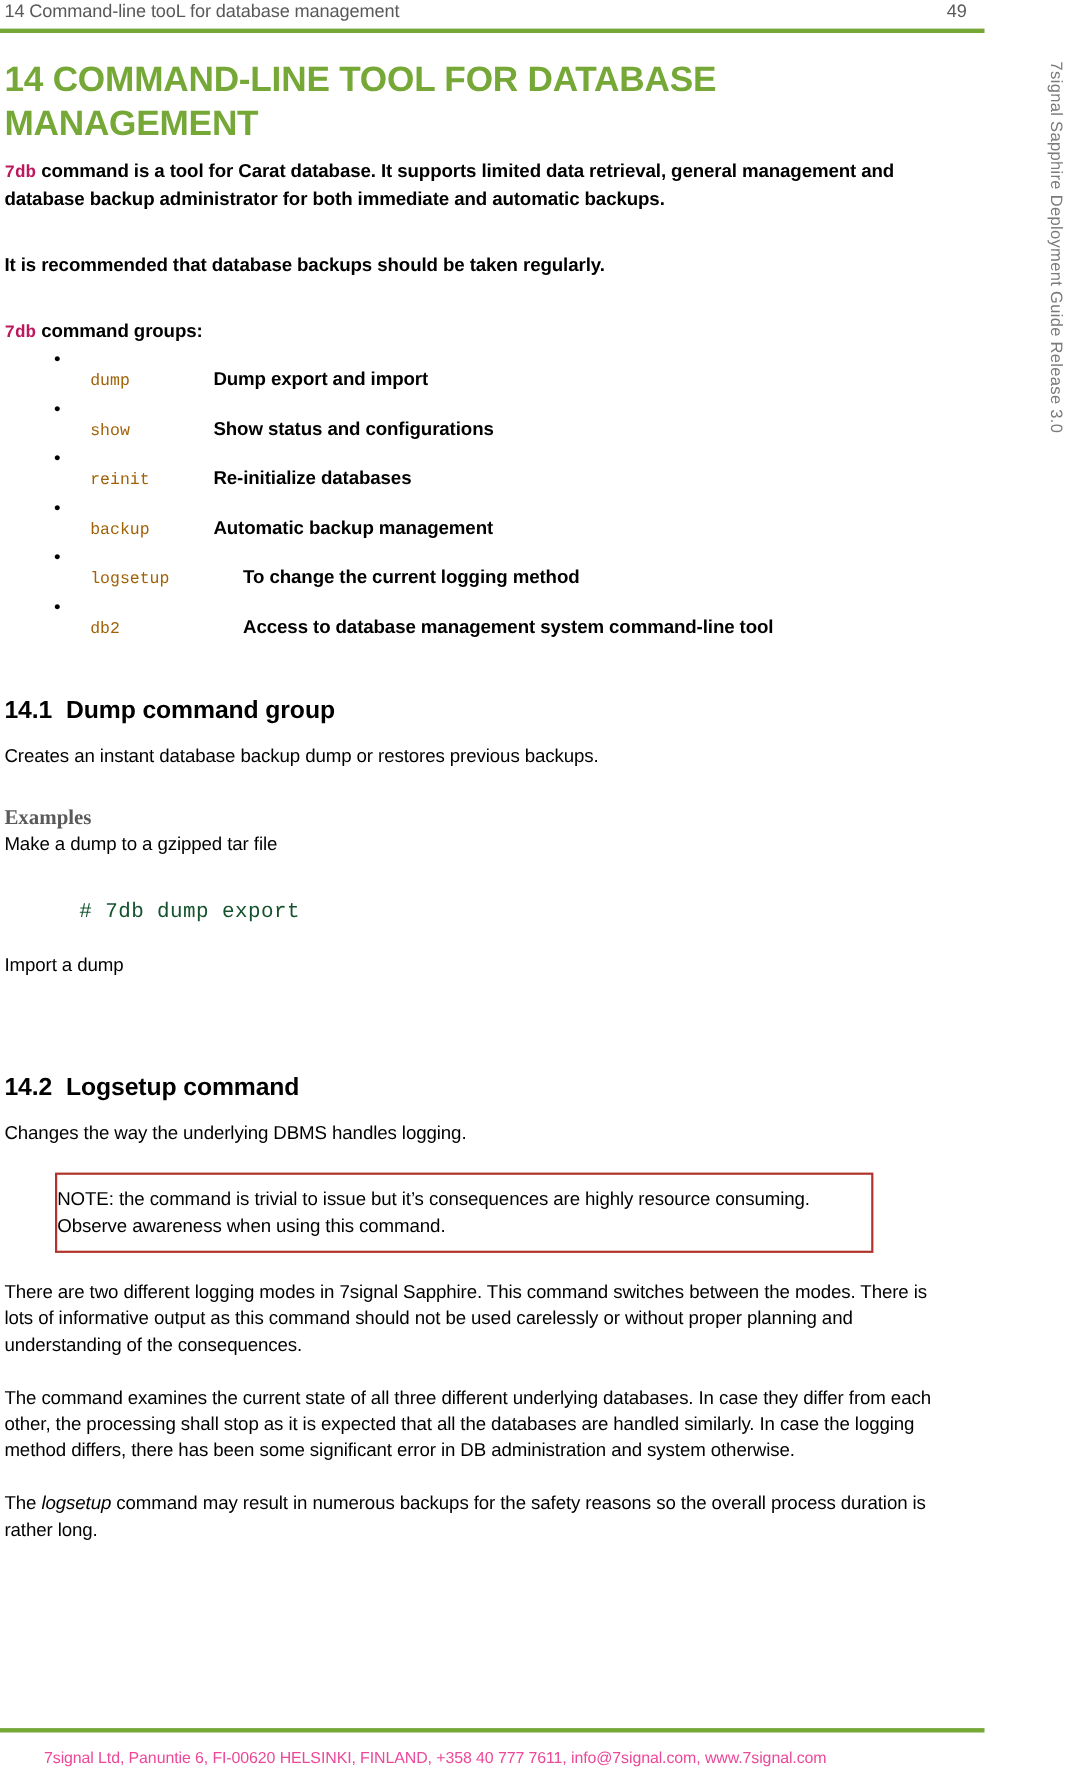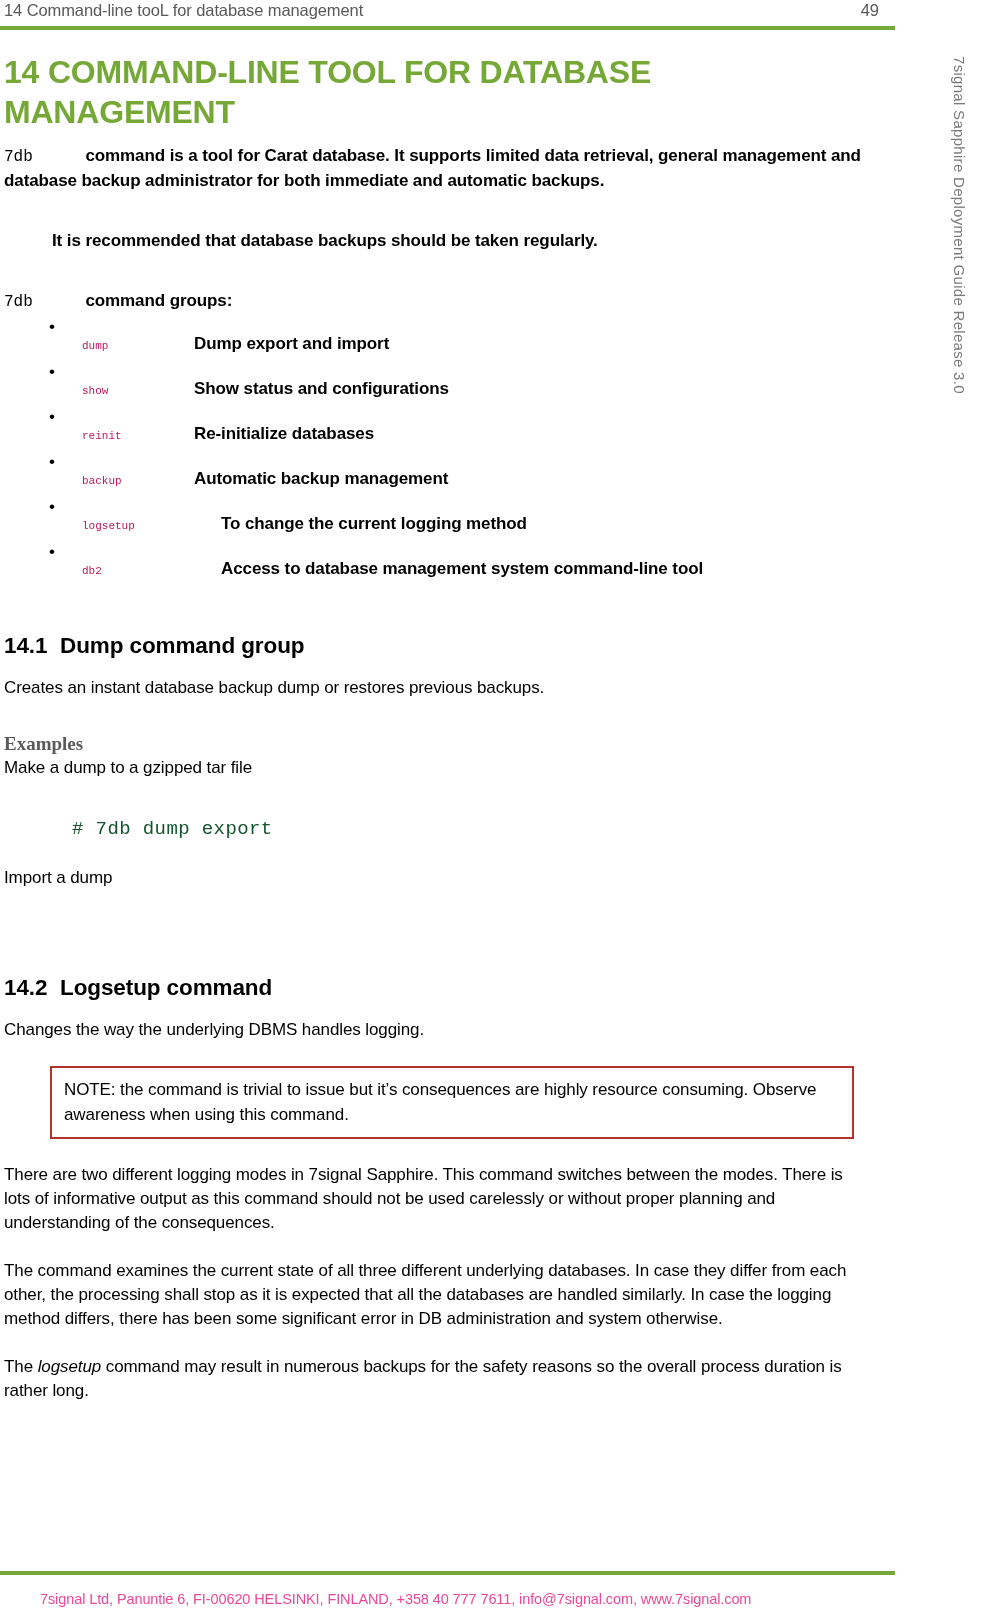--- a/index.html
+++ b/index.html
@@ -101,24 +101,25 @@
   p.body {
     margin: 0;
     font-size: 17px;
     line-height: 24px;
     letter-spacing: -0.1px;
   }
 
   .mono {
     font-family: "Liberation Mono", "DejaVu Sans Mono", monospace;
     font-size: 16px;
-    color: #000000;
+    color: #be185d;
     letter-spacing: 0;
-  }
-  p.body b, .bold { font-weight: bold; margin-left: 48px; }
+    font-weight: bold;
+  }
+  p.body b, .bold { font-weight: bold; }
   .ital { font-style: italic; }
 
   
   ul.cmdlist {
     margin: 0;
     padding: 0;
     list-style: none;
   }
   ul.cmdlist li {
     position: relative;
@@ -133,22 +134,22 @@
     left: 45px;
     top: 0;
     font-size: 17px;
     line-height: 25px;
   }
   ul.cmdlist li .cmd {
     display: inline-block;
     width: 112px;
     margin-left: 33px;
     font-family: "Liberation Mono", "DejaVu Sans Mono", monospace;
-    font-size: 11px;
-    color: #be185d;
+    font-size: 15px;
+    color: #a16207;
     margin-top: 20px;
   }
   ul.cmdlist li .cmd.wide { width: 112px; }
   ul.cmdlist li .desc {
     font-weight: bold;
     font-size: 17px;
     letter-spacing: -0.1px;
   }
   ul.cmdlist li.indent-desc .desc {
     padding-left: 27px;
@@ -173,24 +174,24 @@
     line-height: 26px;
     color: #14532d;
     letter-spacing: 0.4px;
     white-space: pre;
   }
 
   
   .notebox {
     margin: 0;
     margin-left: 46px;
-    width: 804px;
+    width: 744px;
     box-sizing: border-box;
     border: 2px solid #B0342B;
-    padding: 9px 12px 10px 12px;
+    padding: 9px 12px 10px 0;
     font-size: 17px;
     line-height: 25px;
     letter-spacing: -0.1px;
   }
   .sp-12 { height: 12px; }
   .sp-16 { height: 16px; }
   .sp-24 { height: 24px; }
   .sp-32 { height: 32px; }
   .sp-36 { height: 36px; }
   .sp-48 { height: 48px; }

